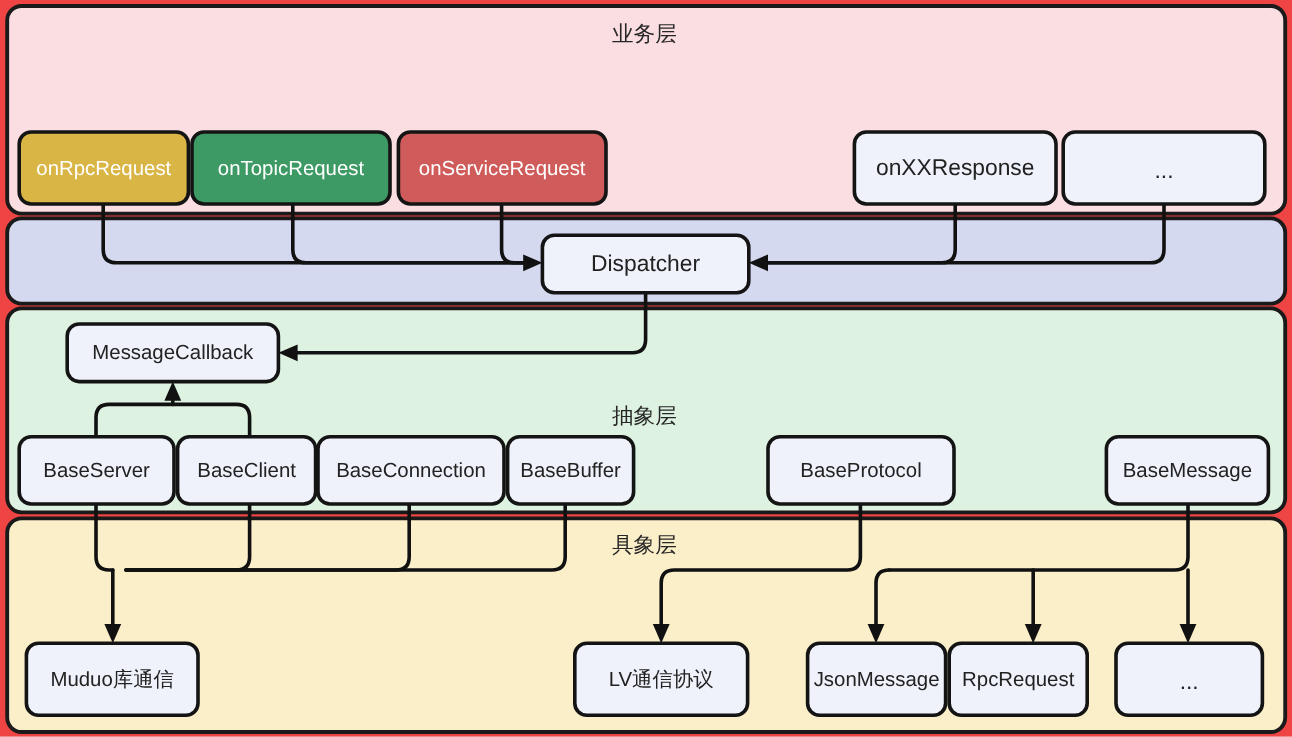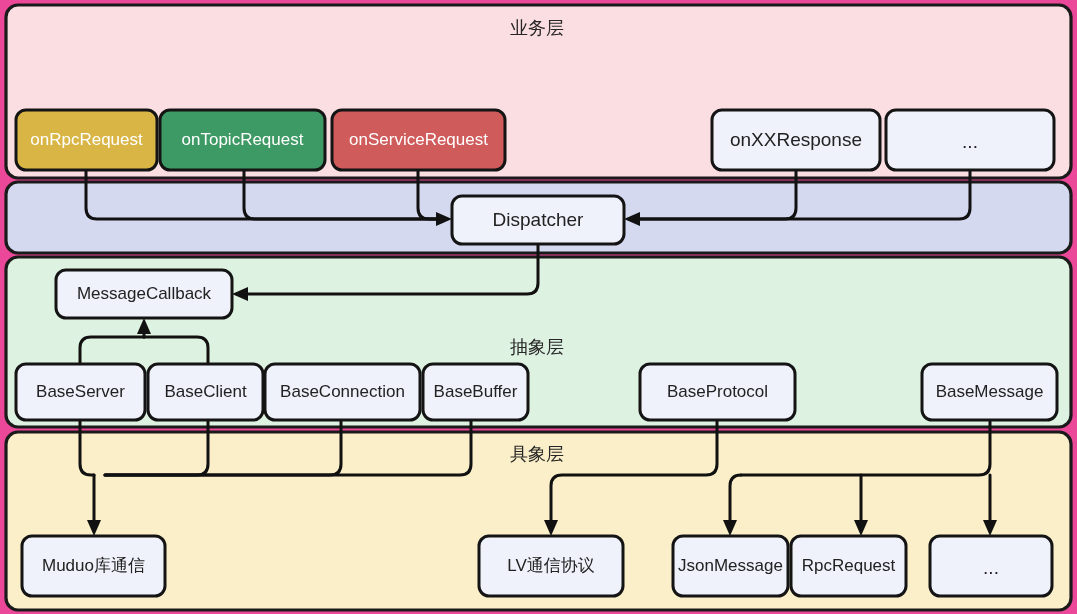--- a/index.html
+++ b/index.html
@@ -7,21 +7,21 @@
     padding: 0;
     background: #ffffff;
   }
   body {
     font-family: "Liberation Sans", "DejaVu Sans", sans-serif;
   }
   #stage {
     position: relative;
     width: 1077px;
     height: 614px;
-    background: #ec4899;
+    background: #ef4444;
     overflow: hidden;
   }
   svg#diagram {
     position: absolute;
     left: 0;
     top: 0;
     width: 1077px;
     height: 614px;
   }
   .layer-rect {

